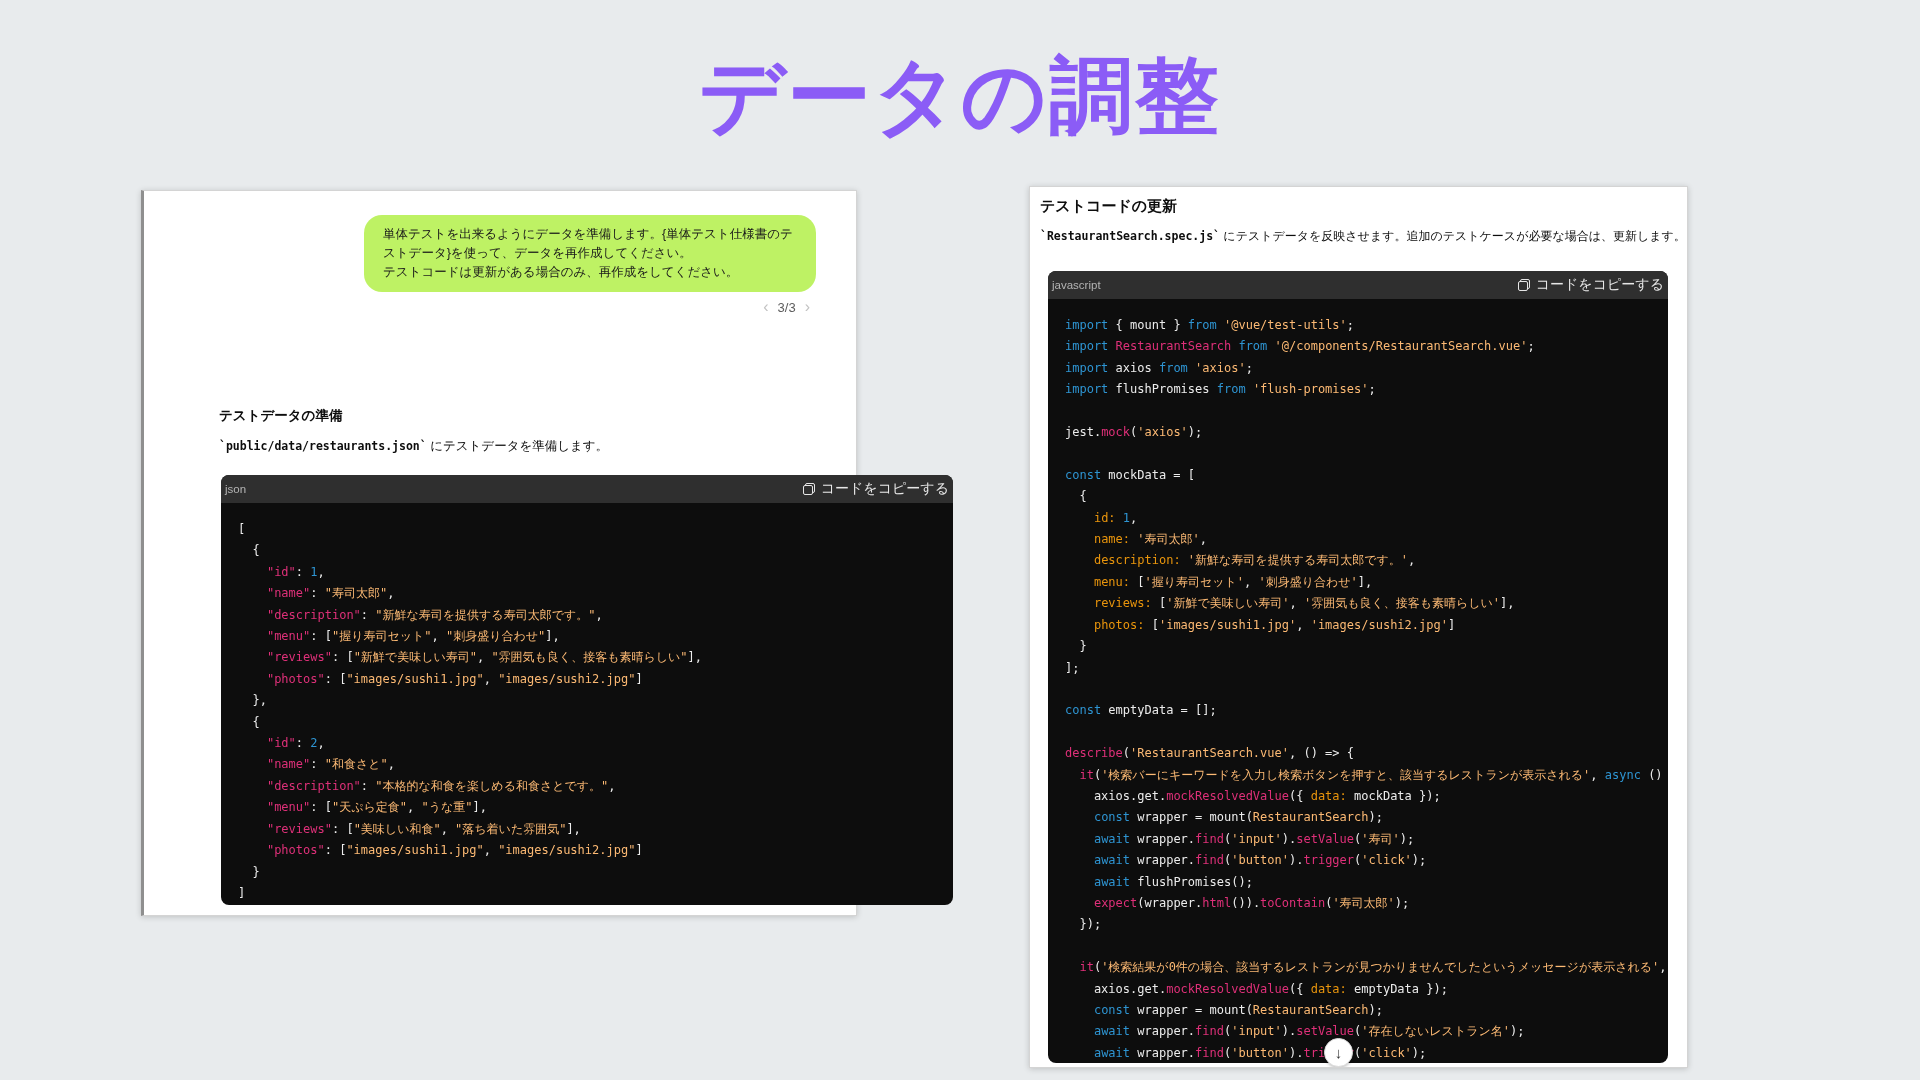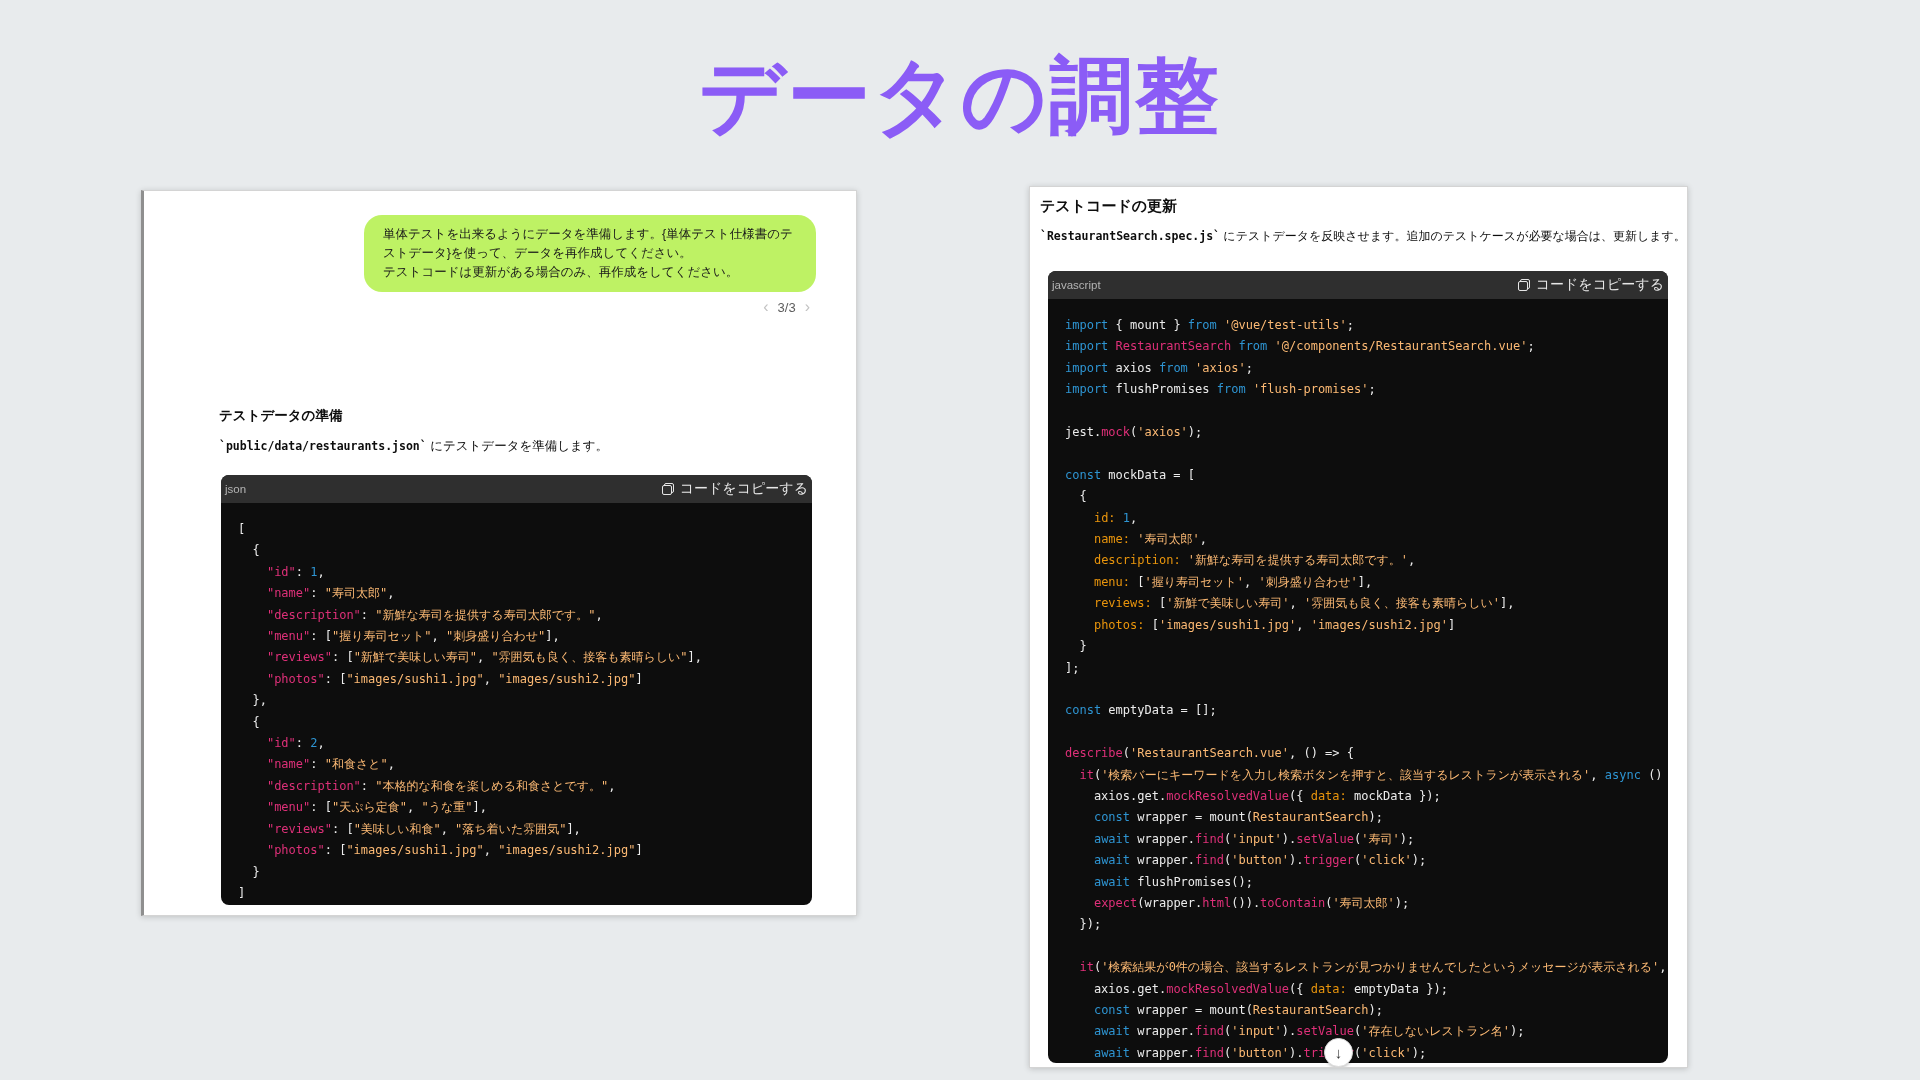--- a/index.html
+++ b/index.html
@@ -46,21 +46,21 @@
   .gpt-icon { width:24px; height:24px; flex:0 0 auto; }
   .a-heading   { font-size:16.5px; font-weight:bold; color:#0d0d0d; }
   .a-subheading{ position:absolute; top:216px; left:75px; font-size:13.5px; font-weight:bold; }
   .a-intro     { position:absolute; top:247px; left:75px; font-size:12.5px; white-space:nowrap; }
   .inline-code { font-family:"DejaVu Sans Mono","Liberation Mono",monospace; font-weight:bold; font-size:11.5px; }
 
   
   .codeblock {
     position:absolute; background:#0d0d0d; border-radius:8px; overflow:hidden;
   }
-  #left-codeblock  { top:284px; left:77px; width:591px; height:430px; }
+  #left-codeblock  { top:284px; left:77px; width:732px; height:430px; }
   #right-codeblock { top:84px;  left:18px; width:620px; height:792px; }
   .code-header {
     height:28px; background:#2f2f2f;
     display:flex; align-items:center; justify-content:space-between;
     padding:0 4px;
   }
   .code-lang { color:#b4b4b4; font-size:11.5px; }
   .copy-btn {
     display:flex; align-items:center; gap:6px;
     color:#e6e6e6; font-size:14px; cursor:pointer;

